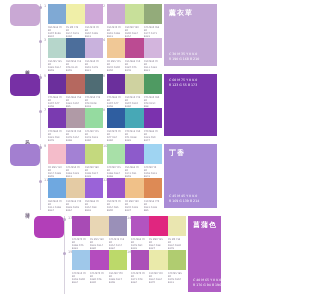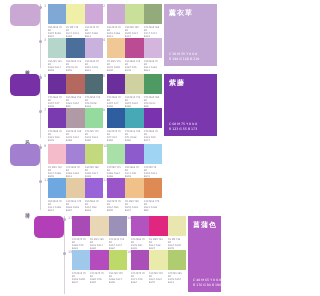--- a/index.html
+++ b/index.html
@@ -213,21 +213,20 @@
 R47 G94 B160</span>
             <span>C70 M15 Y30 K0
 R71 G168 B182</span>
             <span>C70 M85 Y0 K0
 R123 G50 B174</span>
           </div>
         </div>
       </div>
       <div class="panelcol">
         <div class="panel light" style="background: rgb(123, 55, 173);">
-          <div class="pname">紫藤</div>
           <div class="pcode">C 60 M 75 Y 0 K 0
 R 123 G 55 B 173</div>
         </div>
       </div>
     </div>
     <div class="row" style="top: 140px; height: 72px;">
       <div class="keycol">
         <div class="keyswatch" style="background: rgb(163, 127, 208);"></div>
         <div class="vlabel">薄荷</div>
         <div class="railline"></div>
@@ -293,20 +292,27 @@
           <div class="codes">
             <span>C50 M70 Y0 K0
 R154 G85 B200</span>
             <span>C0 M30 Y50 K0
 R240 G193 B137</span>
             <span>C10 M55 Y70 K0
 R221 G138 B85</span>
           </div>
         </div>
       </div>
+      <div class="panelcol">
+        <div class="panel light" style="background: rgb(169, 139, 214);">
+          <div class="pname">丁香</div>
+          <div class="pcode">C 45 M 45 Y 0 K 0
+R 169 G 139 B 214</div>
+        </div>
+      </div>
     </div>
     <div class="row" style="top: 212px; height: 84px; padding-left: 24px;">
       <div class="keycol">
         <div class="keyswatch" style="background: rgb(178, 63, 184);"></div>
         <div class="vlabel">葡萄</div>
         <div class="railline"></div>
         <div class="raildot" style="top: 6px;"></div>
         <div class="raildot" style="top: 40px;"></div>
       </div>
       <div class="cells">

